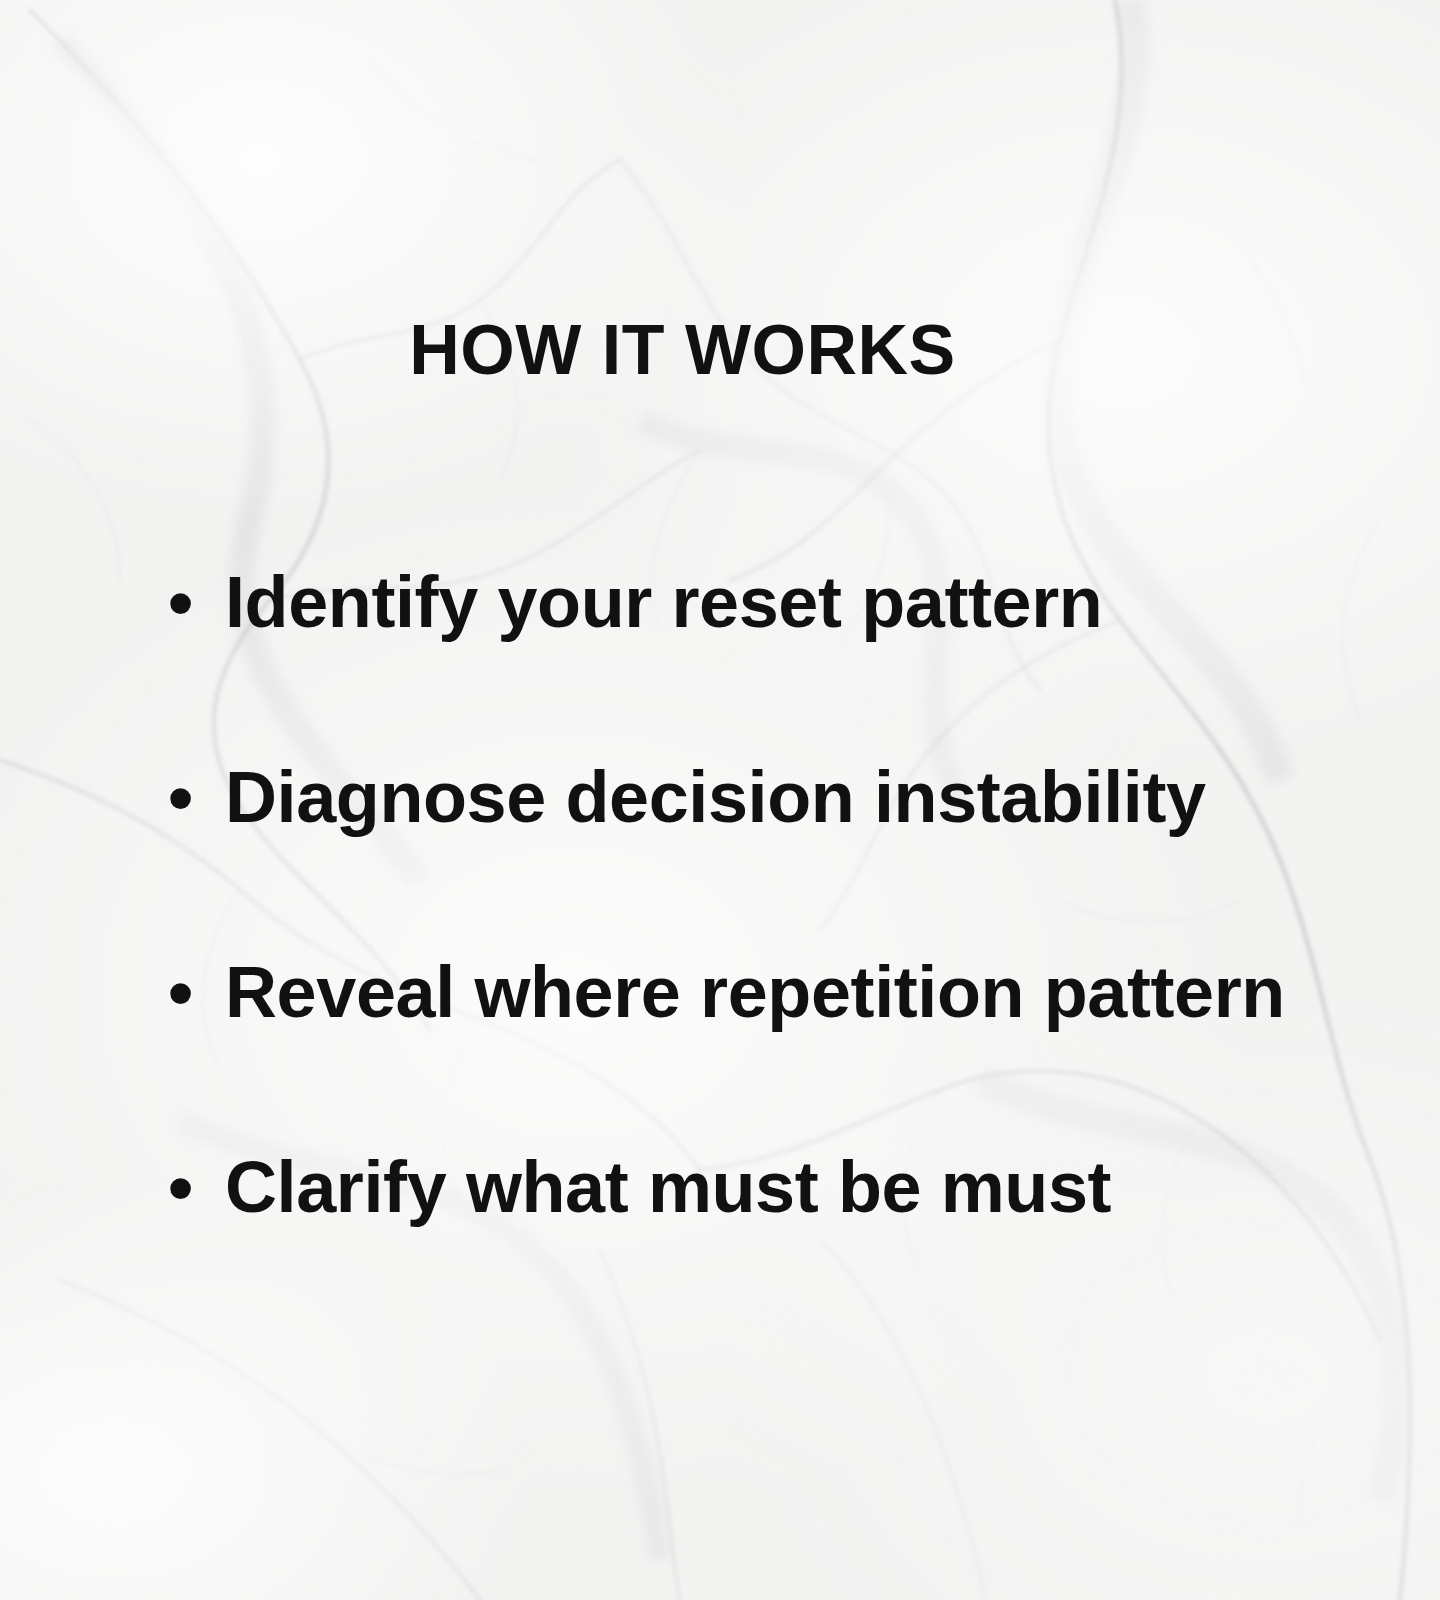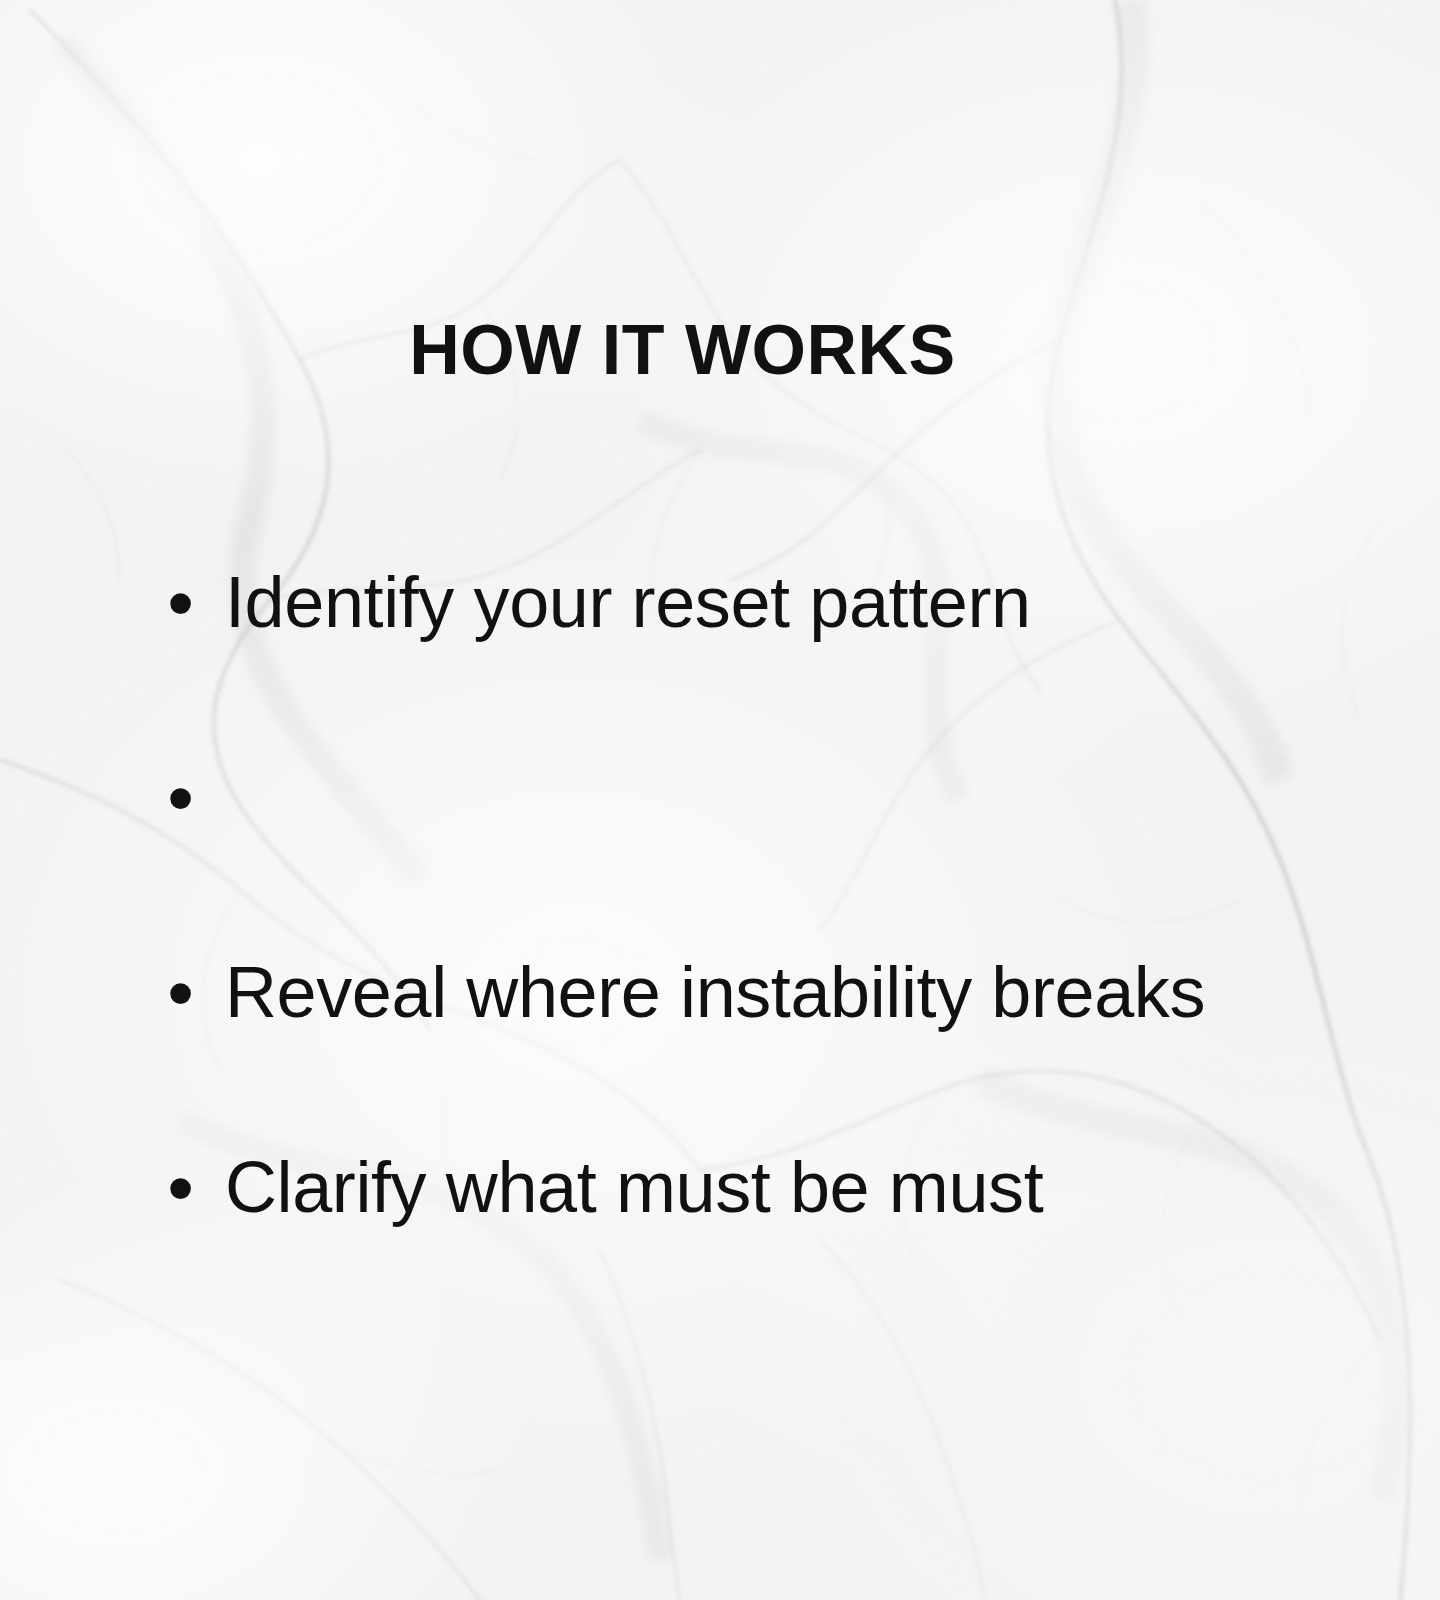--- a/index.html
+++ b/index.html
@@ -89,21 +89,21 @@
     width: 57px;
     flex: 0 0 57px;
     font-size: 72px;
     font-weight: bold;
     color: #111111;
     line-height: 1.12;
   }
 
   .bullet-text {
     font-size: 72px;
-    font-weight: normal;
+    font-weight: bold;
     color: #111111;
     line-height: 1.12;
     white-space: nowrap;
     letter-spacing: -0.4px;
   }
 </style>
 </head>
 <body>
 
 <div id="canvas">
@@ -196,25 +196,26 @@
 
     <ul id="bullet-list">
 
       <li class="bullet-item">
         <span class="bullet-marker">•</span>
         <span class="bullet-text">Identify your reset pattern</span>
       </li>
 
       <li class="bullet-item">
         <span class="bullet-marker">•</span>
-      </li>
-
-      <li class="bullet-item">
-        <span class="bullet-marker">•</span>
-        <span class="bullet-text">Reveal where instability breaks</span>
+        <span class="bullet-text">Diagnose decision instability</span>
+      </li>
+
+      <li class="bullet-item">
+        <span class="bullet-marker">•</span>
+        <span class="bullet-text">Reveal where repetition pattern</span>
       </li>
 
       <li class="bullet-item">
         <span class="bullet-marker">•</span>
         <span class="bullet-text">Clarify what must be must</span>
       </li>
 
     </ul>
   </div>
 </div>

